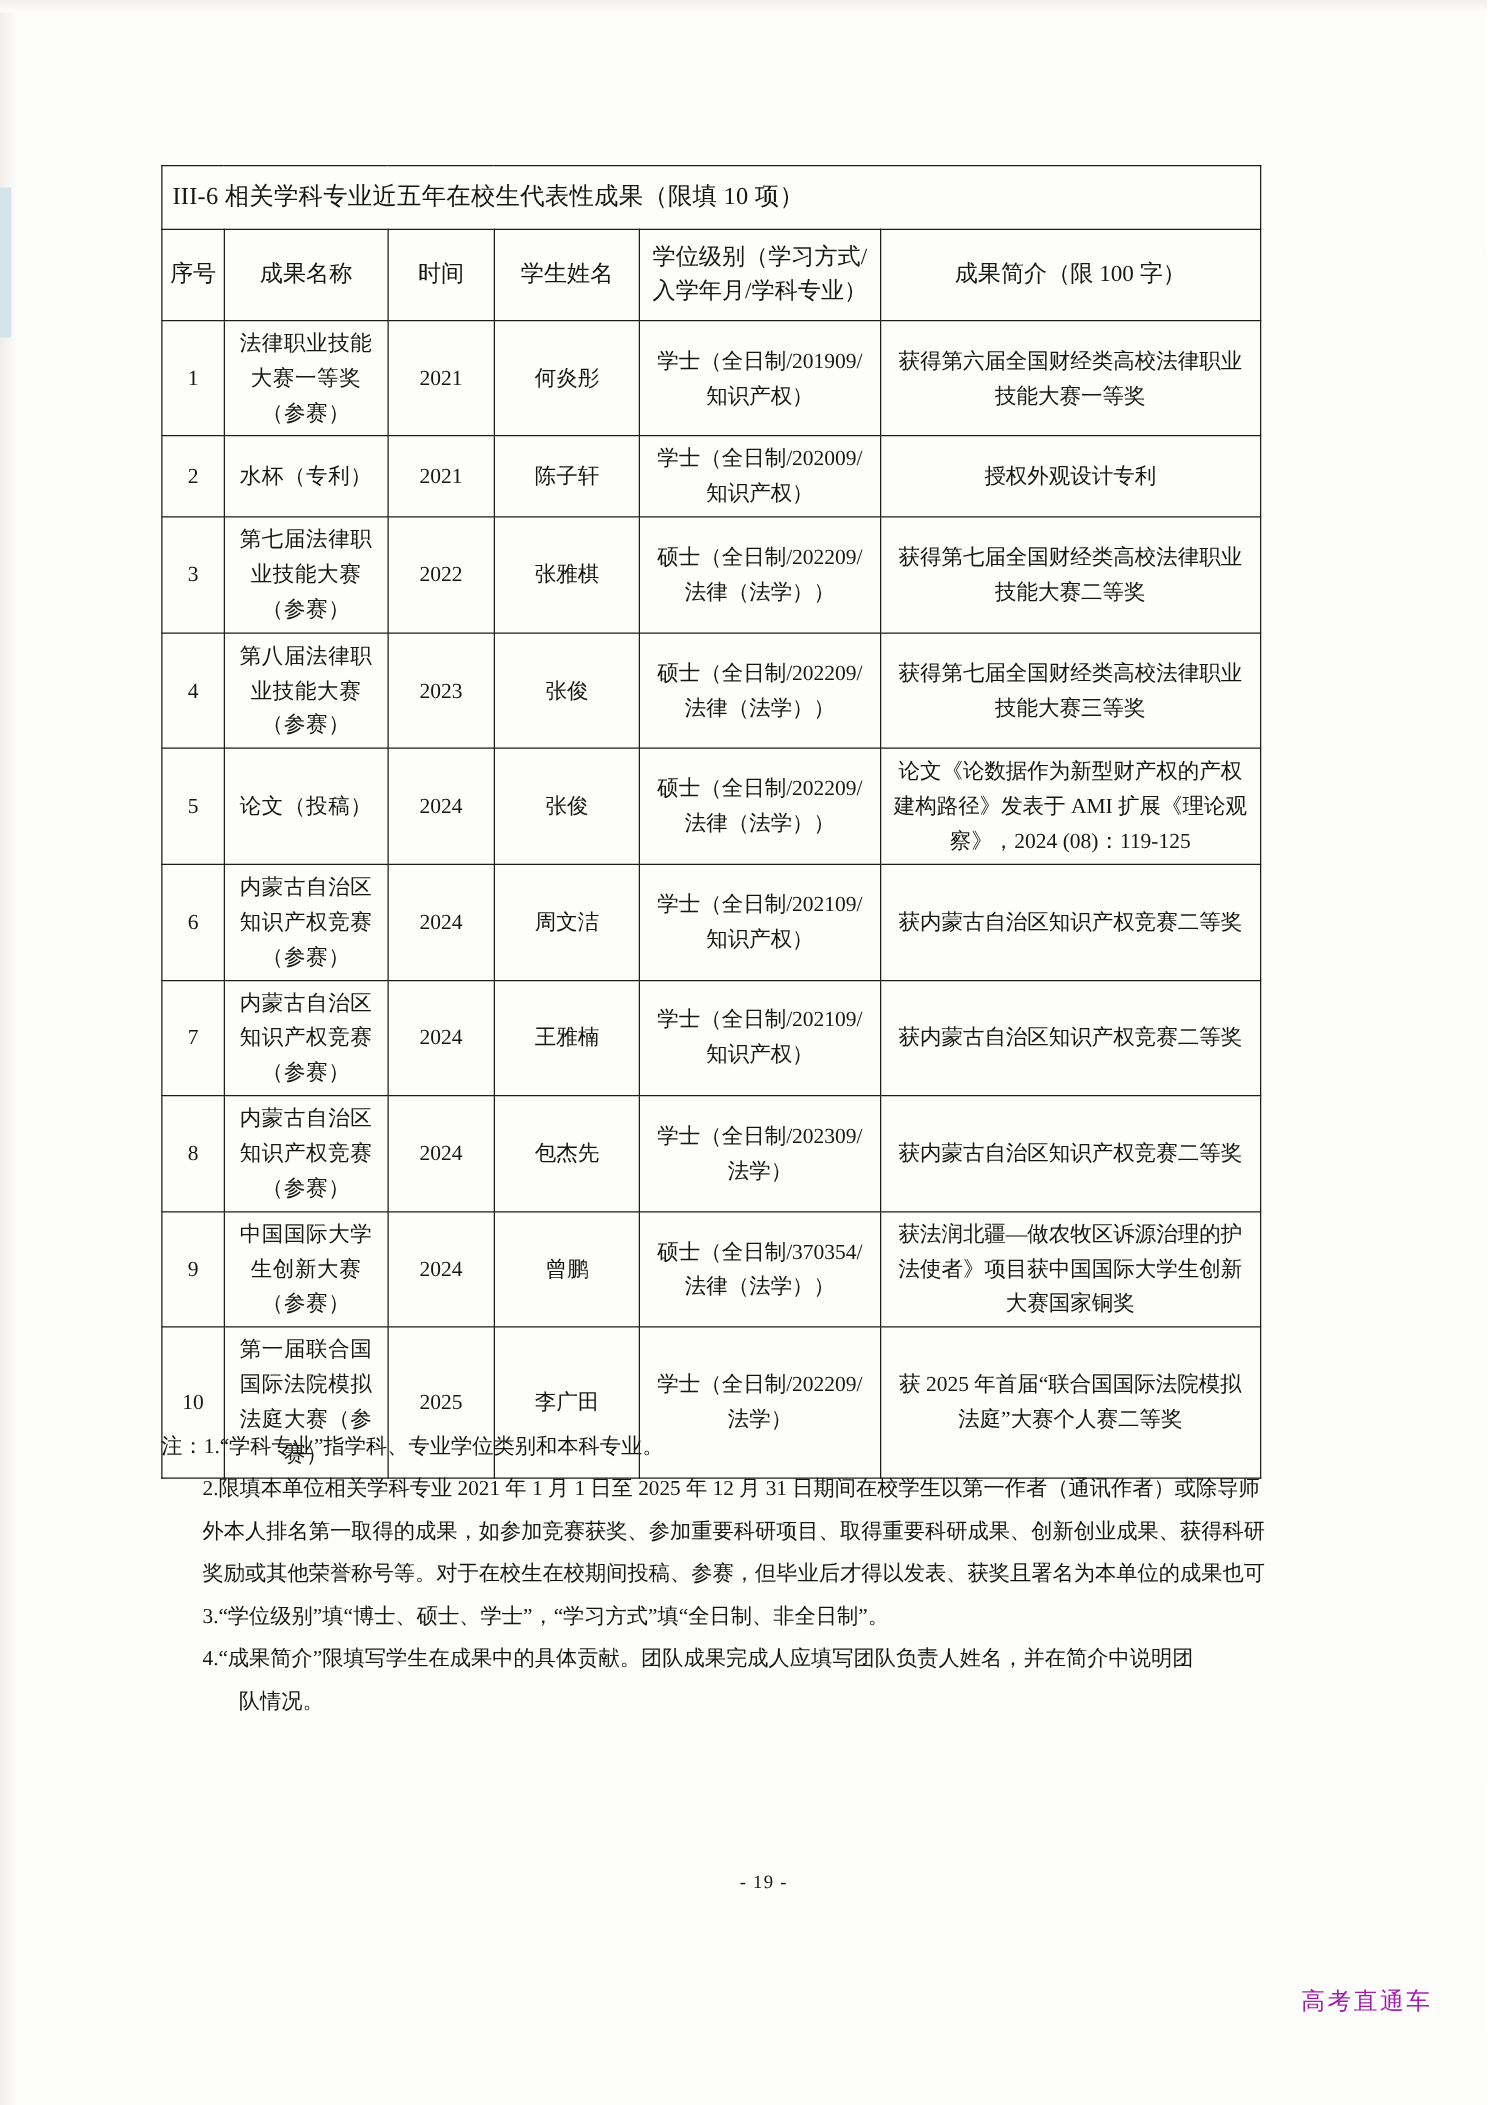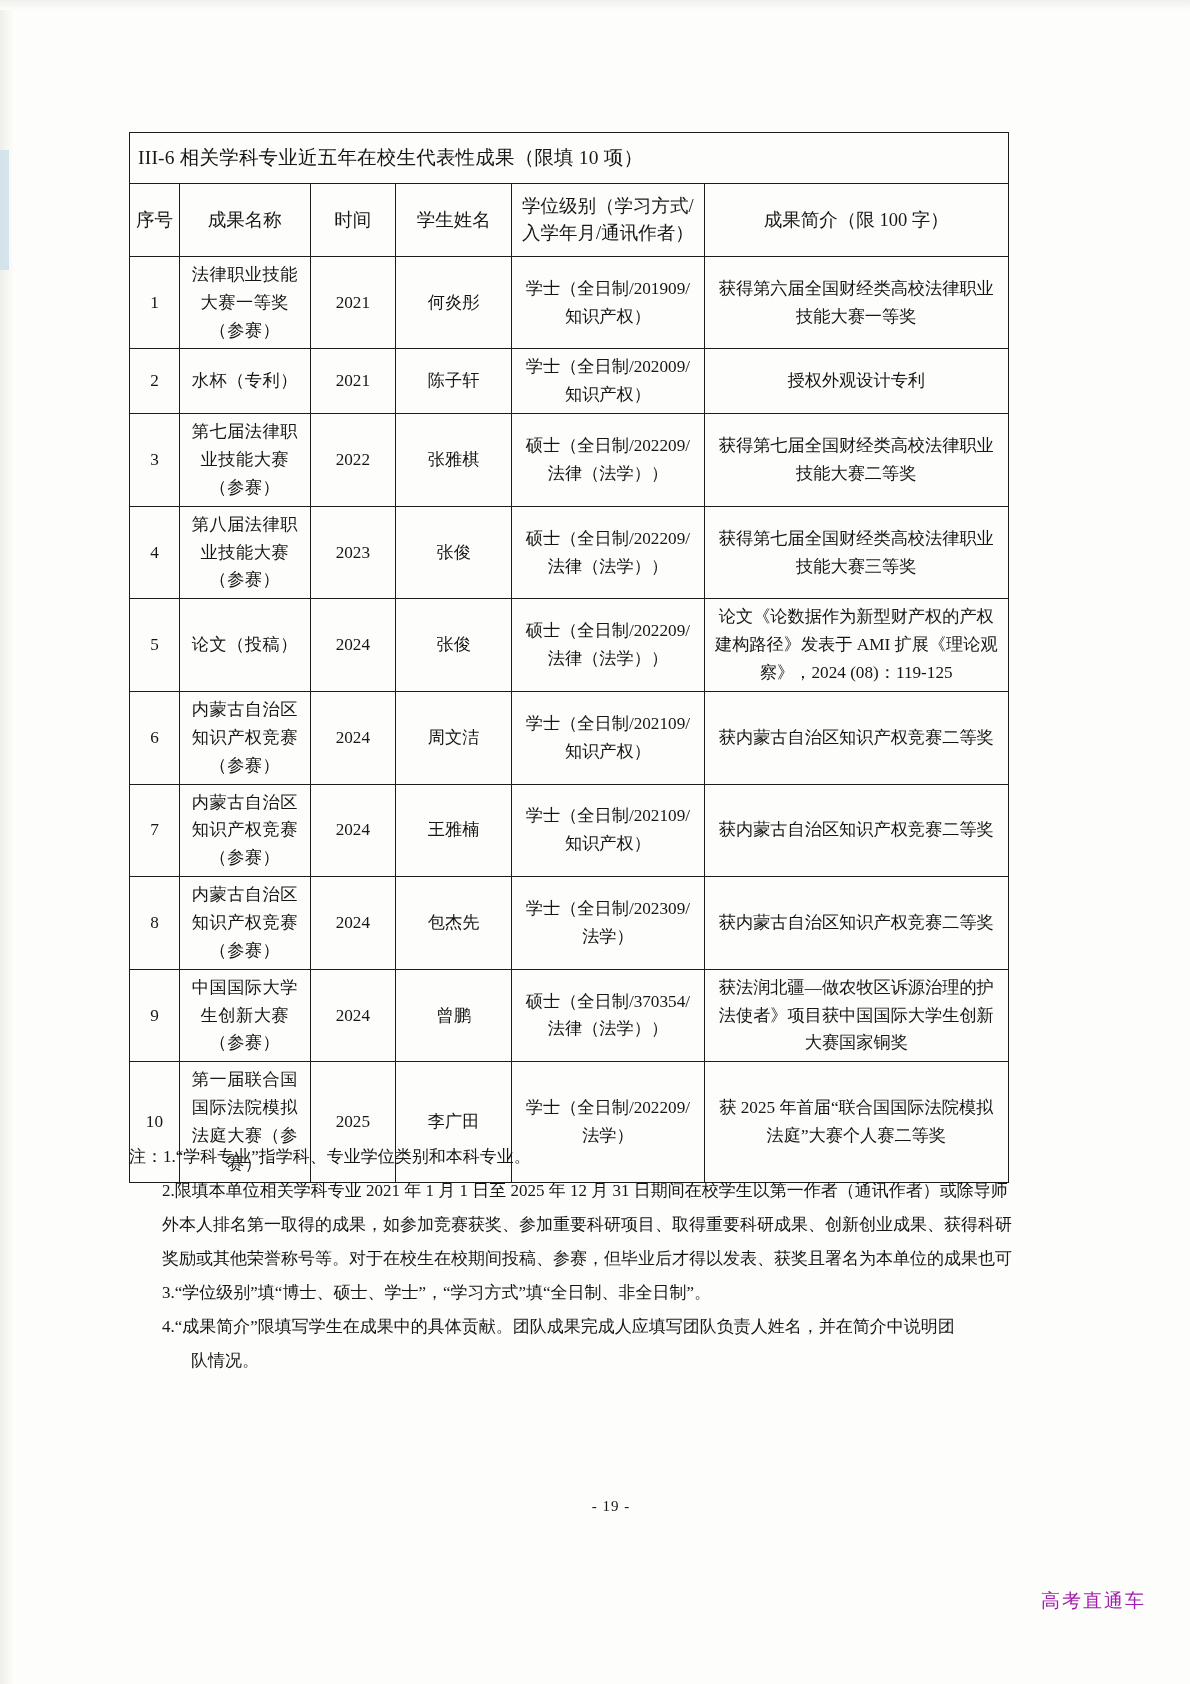--- a/index.html
+++ b/index.html
@@ -148,21 +148,21 @@
       <tr>
         <td class="title-cell" colspan="6">III-6 相关学科专业近五年在校生代表性成果（限填 10 项）</td>
       </tr>
       <tr>
         <td>序号</td>
         <td>成果名称</td>
         <td>时间</td>
         <td>学生姓名</td>
         <td>
           <div>学位级别（学习方式/</div>
-          <div>入学年月/通讯作者）</div>
+          <div>入学年月/学科专业）</div>
         </td>
         <td>成果简介（限 100 字）</td>
       </tr>
     </thead>
     <tbody>
       <tr>
         <td class="c-no">1</td>
         <td class="c-name">法律职业技能大赛一等奖（参赛）</td>
         <td class="c-time">2021</td>
         <td class="c-stu">何炎彤</td>

